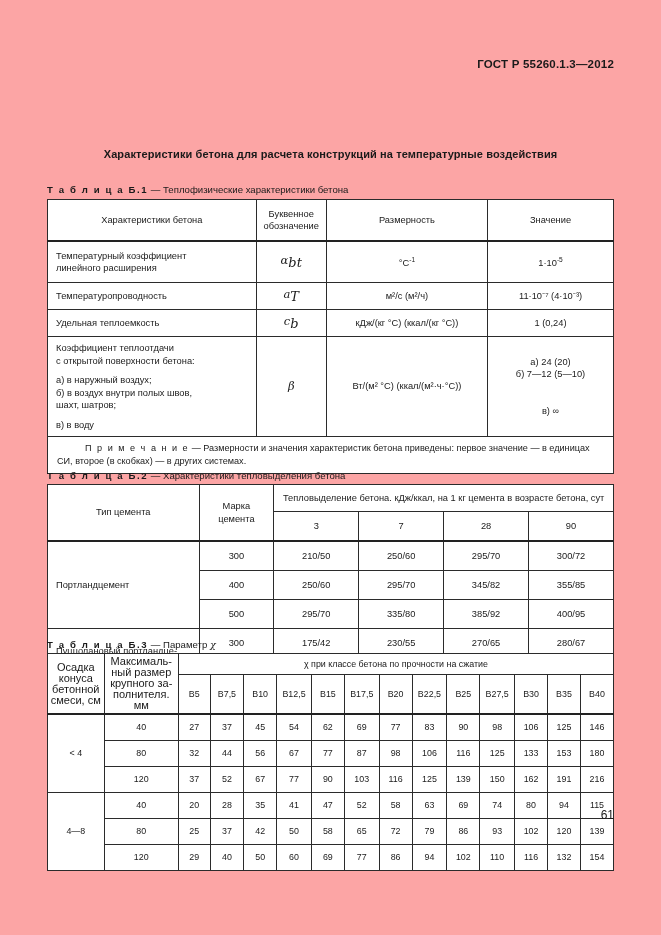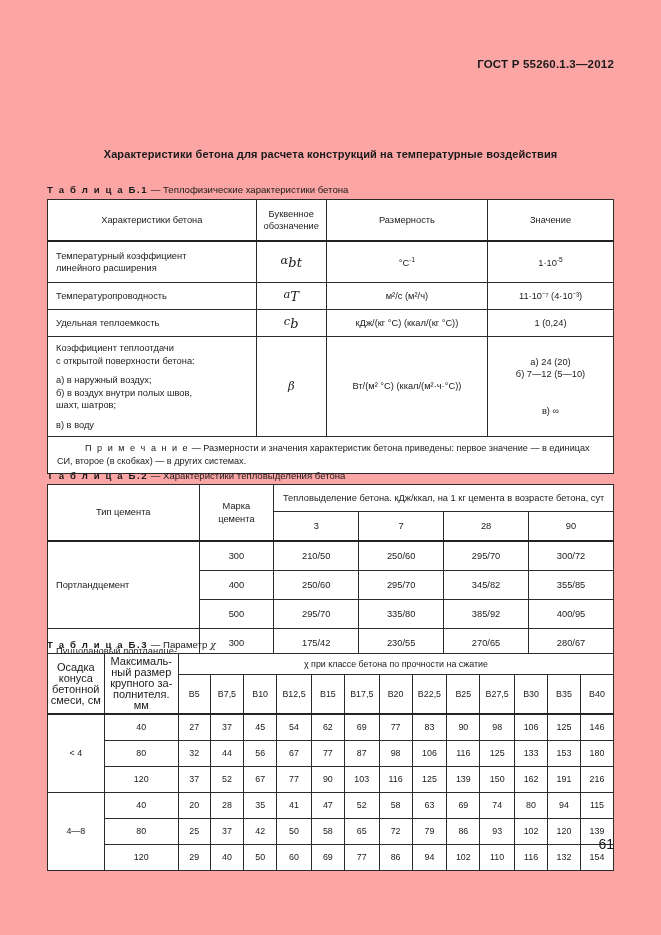--- a/index.html
+++ b/index.html
@@ -128,22 +128,22 @@
   #tbl-b3 .h1 { width: 53px; }
   #tbl-b3 .h2 { width: 72px; }
   #tbl-b3 td { padding: 2px 2px; }
   #tbl-b3 .hdr-small { font-size: 11px; line-height: 11px; }
   #tbl-b3 td.datarow { height: 21px; }
   #tbl-b3 .cls { width: 32px; }
 
   .page-number {
     position: absolute;
     right: 47px;
-    top: 836px;
-    font-size: 14px;
+    top: 808px;
+    font-size: 12px;
   }
 </style>
 </head>
 <body>
 
 <div class="page">
 
   <div class="doc-header">ГОСТ Р 55260.1.3—2012</div>
 
 

